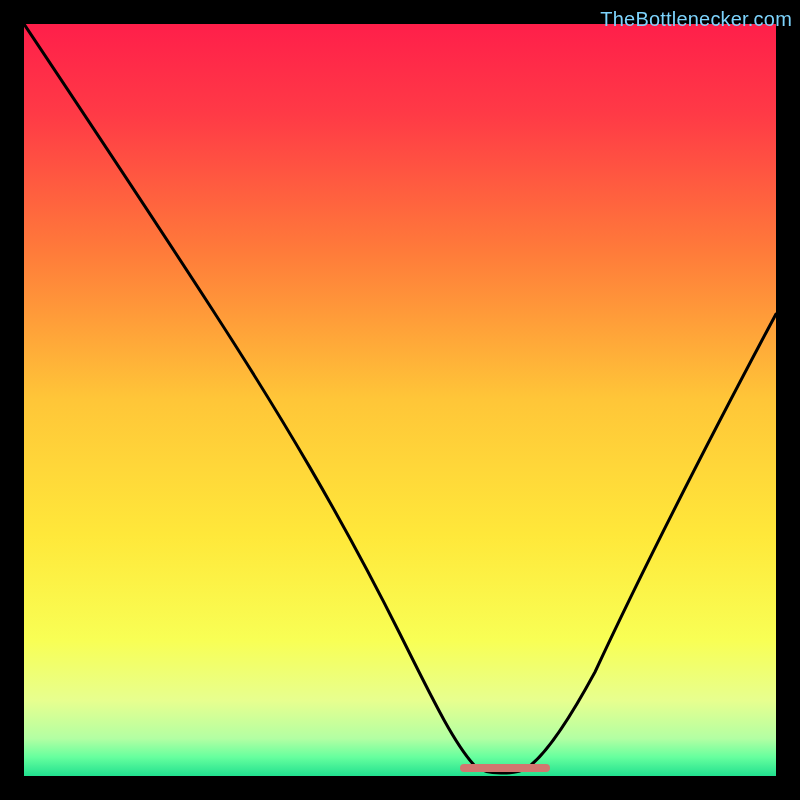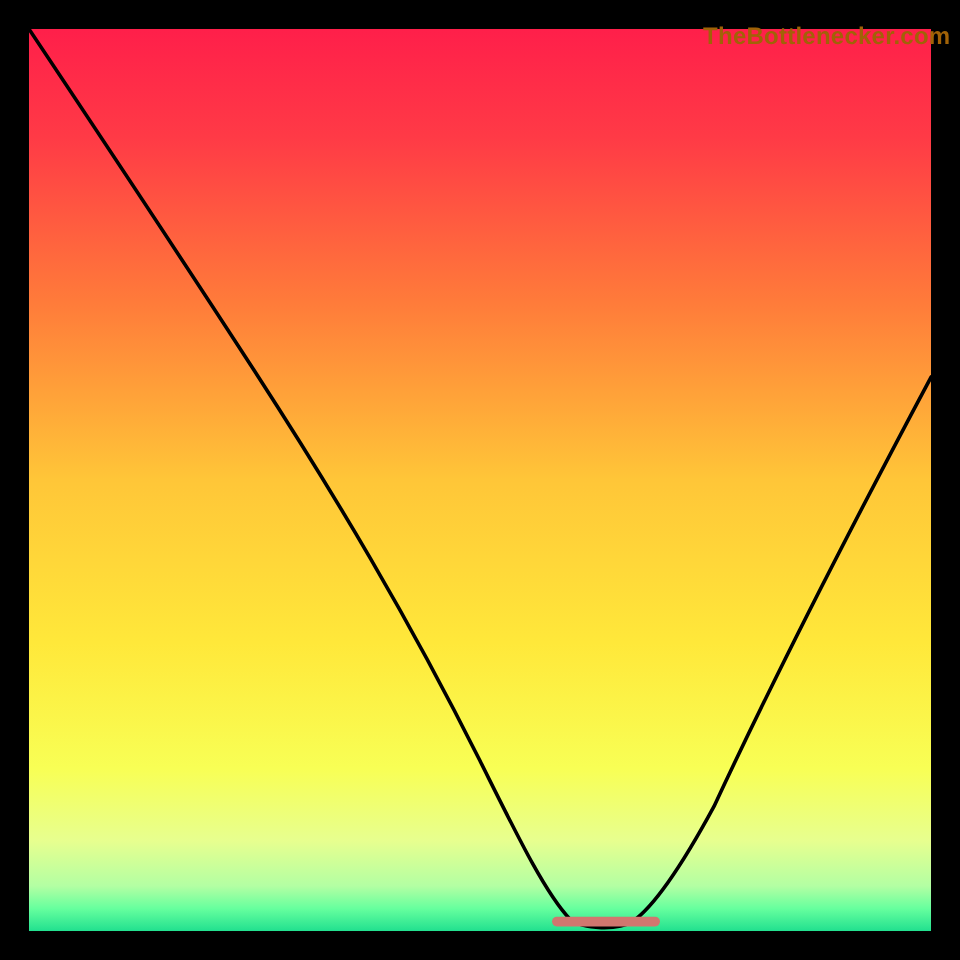--- a/index.html
+++ b/index.html
@@ -33,25 +33,25 @@
     inset: 0;
   }
   .short-bar {
     position: absolute;
     height: 8px;
     background: #d1766f;
     border-radius: 4px;
   }
   .watermark {
     position: absolute;
-    top: 20px;
+    top: 8px;
     right: 8px;
-    color: #a16207;
+    color: #7dd3fc;
     font-size: 20px;
-    font-weight: 700;
+    font-weight: 400;
     letter-spacing: 0.2px;
   }
 </style>
 </head>
 <body>
 
 <div class="frame">
 
   <div class="plot-area">
 

